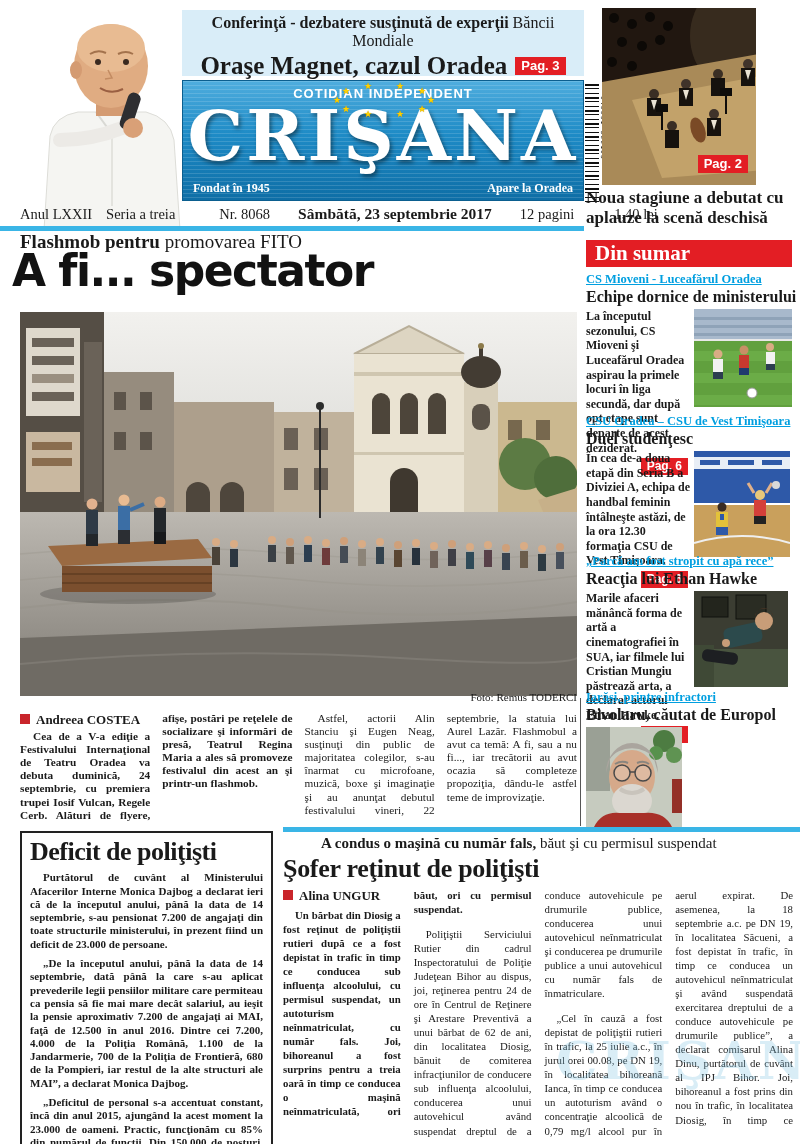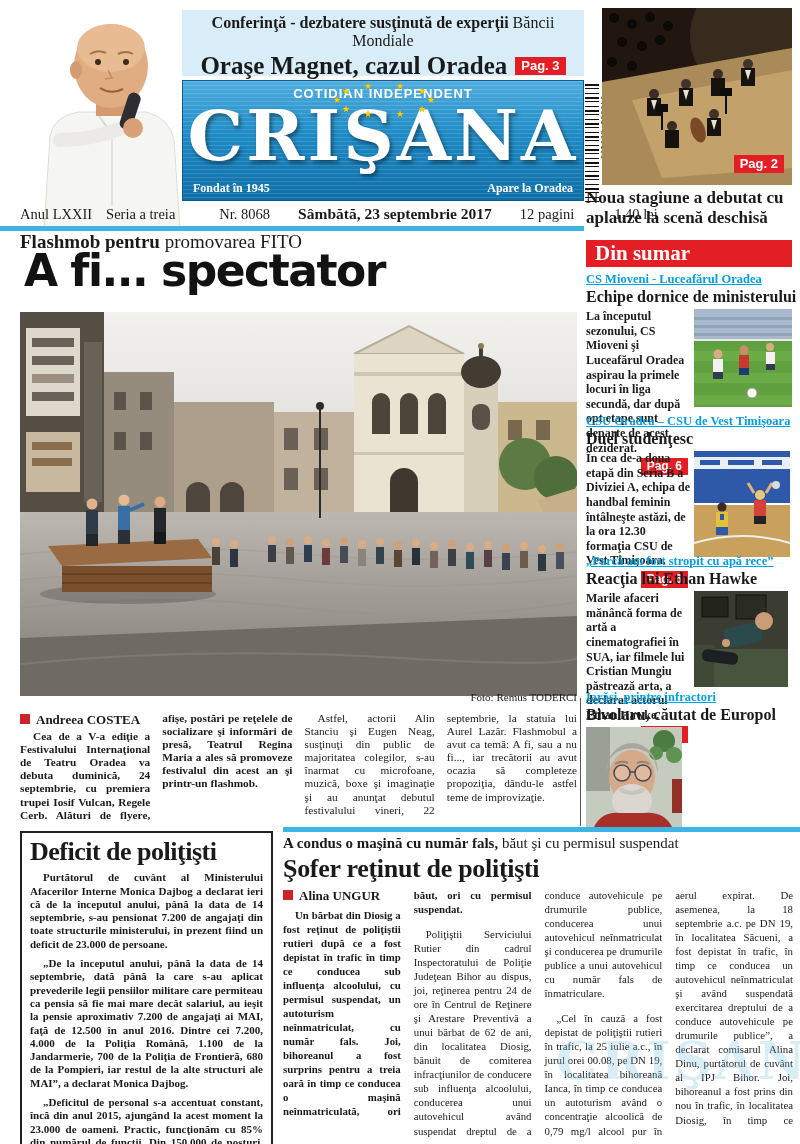--- a/index.html
+++ b/index.html
@@ -50,36 +50,36 @@
   .dateline{left:20px;top:205px;width:564px;font-size:14.5px;display:flex;align-items:center;white-space:nowrap;}
   .dateline .d-year{margin-right:14px;} .dateline .d-series{margin-right:44px;}
   .dateline .d-number{margin-right:28px;}
   .dateline .d-date{font-weight:bold;font-size:15.5px;margin-right:28px;}
   .dateline .d-pages{margin-right:40px;}
   .rule1{left:0;top:226px;width:584px;height:5px;background:var(--rule-cyan);}
   .rule2{left:283px;top:827px;width:517px;height:5px;background:var(--rule-cyan);}
   .vline{left:580px;top:698px;width:1px;height:128px;background:#555;}
   
   .lead-kicker{left:20px;top:231px;font-size:19px;}
-  .lead-headline{left:24px;top:247px;width:560px;
+  .lead-headline{left:12px;top:247px;width:560px;
     font-family:"DejaVu Sans",sans-serif;font-weight:bold;font-size:44px;
     letter-spacing:-1.5px;color:#121212;line-height:1.1;}
   .lead-photo{left:20px;top:312px;width:557px;height:384px;overflow:hidden;background:#d8d6d0;}
   .credit{left:20px;top:691px;width:557px;text-align:right;font-size:11px;font-weight:normal;}
   .byline{font-family:"Liberation Serif",serif;font-weight:bold;font-size:13px;margin-bottom:3px;}
   .sq{width:10px;height:10px;background:#c9252b;display:inline-block;margin-right:6px;}
   .leadcols{left:20px;top:712px;width:557px;height:114px;overflow:hidden;
     column-count:4;column-gap:12px;column-fill:auto;
     font-size:11.3px;line-height:1.16;text-align:justify;}
   .leadcols p{margin:0;text-indent:13px;}
   .leadcols p+p{margin-top:10px;}
   .leadcols .bold{font-weight:bold;}
   
   .rail{left:584px;top:0;width:216px;height:1144px;}
-  .railphoto{position:absolute;left:18px;top:8px;width:190px;height:177px;overflow:hidden;background:#d946ef;}
+  .railphoto{position:absolute;left:18px;top:8px;width:154px;height:177px;overflow:hidden;background:#d946ef;}
   .railphoto .badge{position:absolute;right:8px;bottom:12px;font-size:13px;}
   .rail-headline{position:absolute;left:2px;top:188px;width:206px;
     font-weight:bold;font-size:17px;line-height:1.2;}
   .dinsumar{position:absolute;left:2px;top:240px;width:206px;height:27px;background:var(--accent-red);
     color:#fff;font-weight:bold;font-size:21px;line-height:26px;padding-left:9px;}
   .item{position:absolute;left:2px;width:206px;}
   .ikicker{color:var(--kicker-blue);font-weight:bold;font-size:12.5px;white-space:nowrap;text-decoration:underline;}
   .ititle{font-weight:bold;font-size:16px;margin:1px 0 3px;white-space:nowrap;}
   .irow{display:flex;gap:4px;}
   .itxt{width:104px;font-size:12px;font-weight:bold;line-height:1.22;}
@@ -87,21 +87,21 @@
   .ibadge-row{text-align:right;margin-top:3px;padding-right:2px;}
   .iphoto{flex:0 0 auto;overflow:hidden;background:#888;}
   
   .deficit{left:20px;top:831px;width:253px;height:320px;border:2px solid #222;
     padding:5px 8px;overflow:hidden;}
   .deficit h2{margin:0 0 6px;font-size:26px;letter-spacing:-0.5px;line-height:1.05;}
   .deficit p{margin:0 0 6px;font-size:11px;font-weight:bold;line-height:1.21;
     text-align:justify;text-indent:13px;}
   
   .driver{left:283px;top:835px;width:510px;}
-  .drv-kicker{font-size:15px;}
+  .drv-kicker{font-size:15px;margin-left:38px;}
   .drv-headline{font-weight:bold;font-size:26px;margin:2px 0 4px;letter-spacing:-0.3px;}
   .drvcols{height:252px;overflow:hidden;column-count:4;column-gap:13px;column-fill:auto;
     font-size:10.8px;line-height:1.3;text-align:justify;}
   .drvcols p{margin:0;text-indent:12px;}
   .drvcols p+p{margin-top:11px;}
   .drvcols .bold{font-weight:bold;}
   .watermark{left:556px;top:1030px;font-family:"DejaVu Serif",serif;font-weight:bold;
     font-size:52px;color:rgba(130,195,225,0.30);letter-spacing:3px;pointer-events:none;z-index:5;}
 </style>
 </head>

